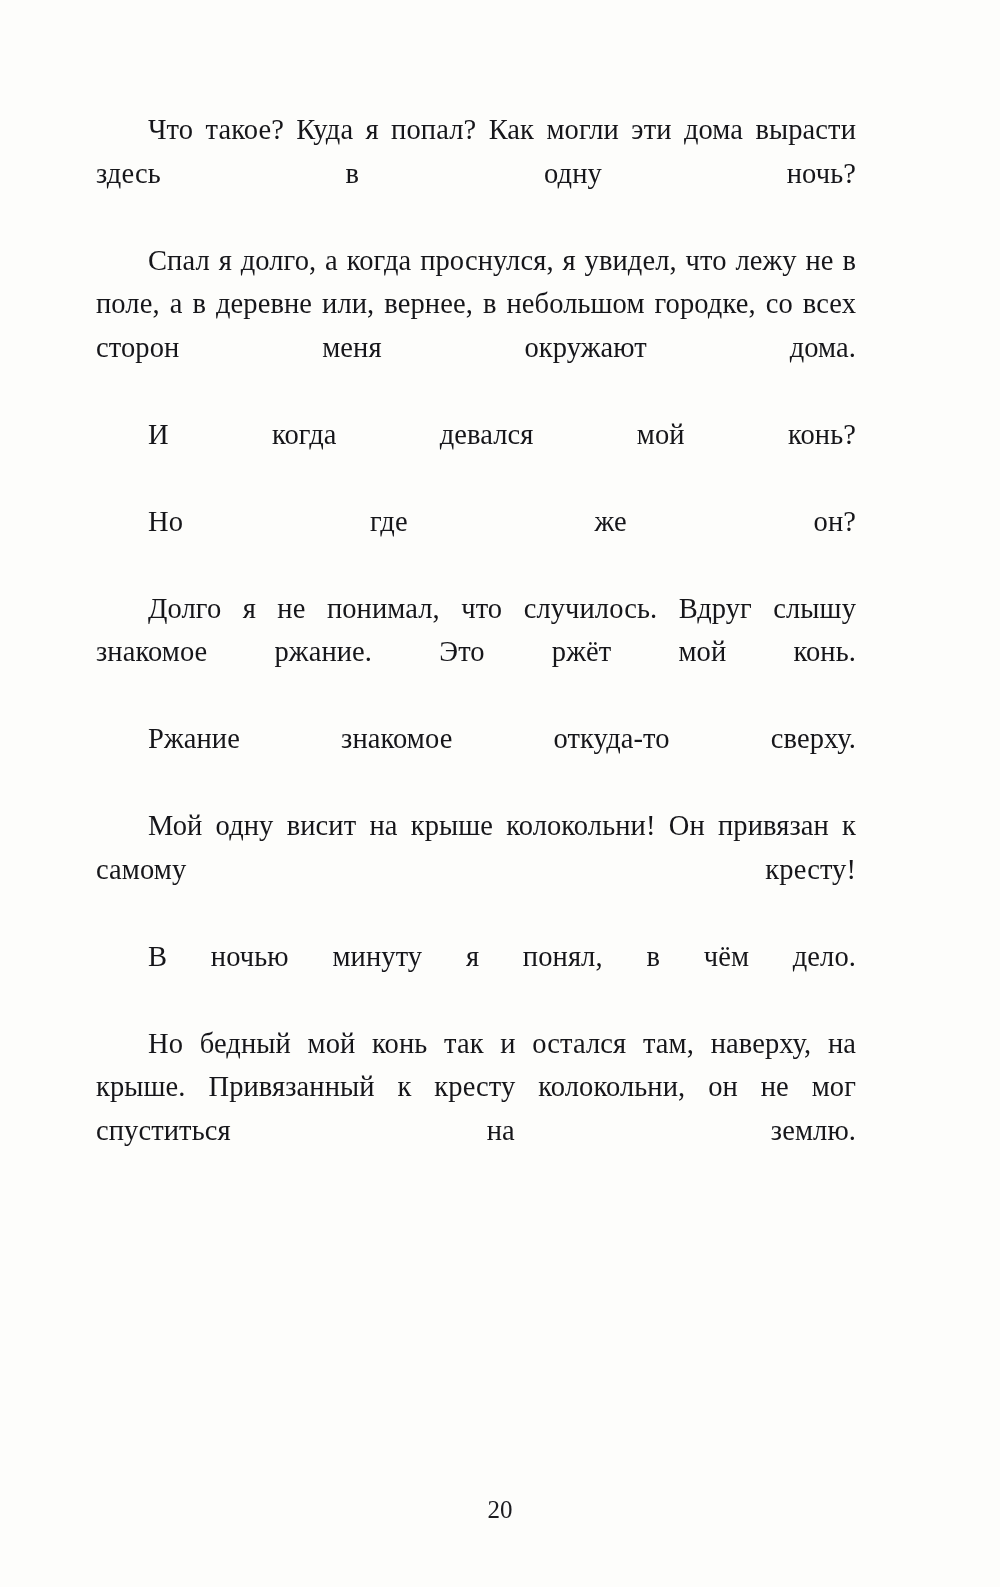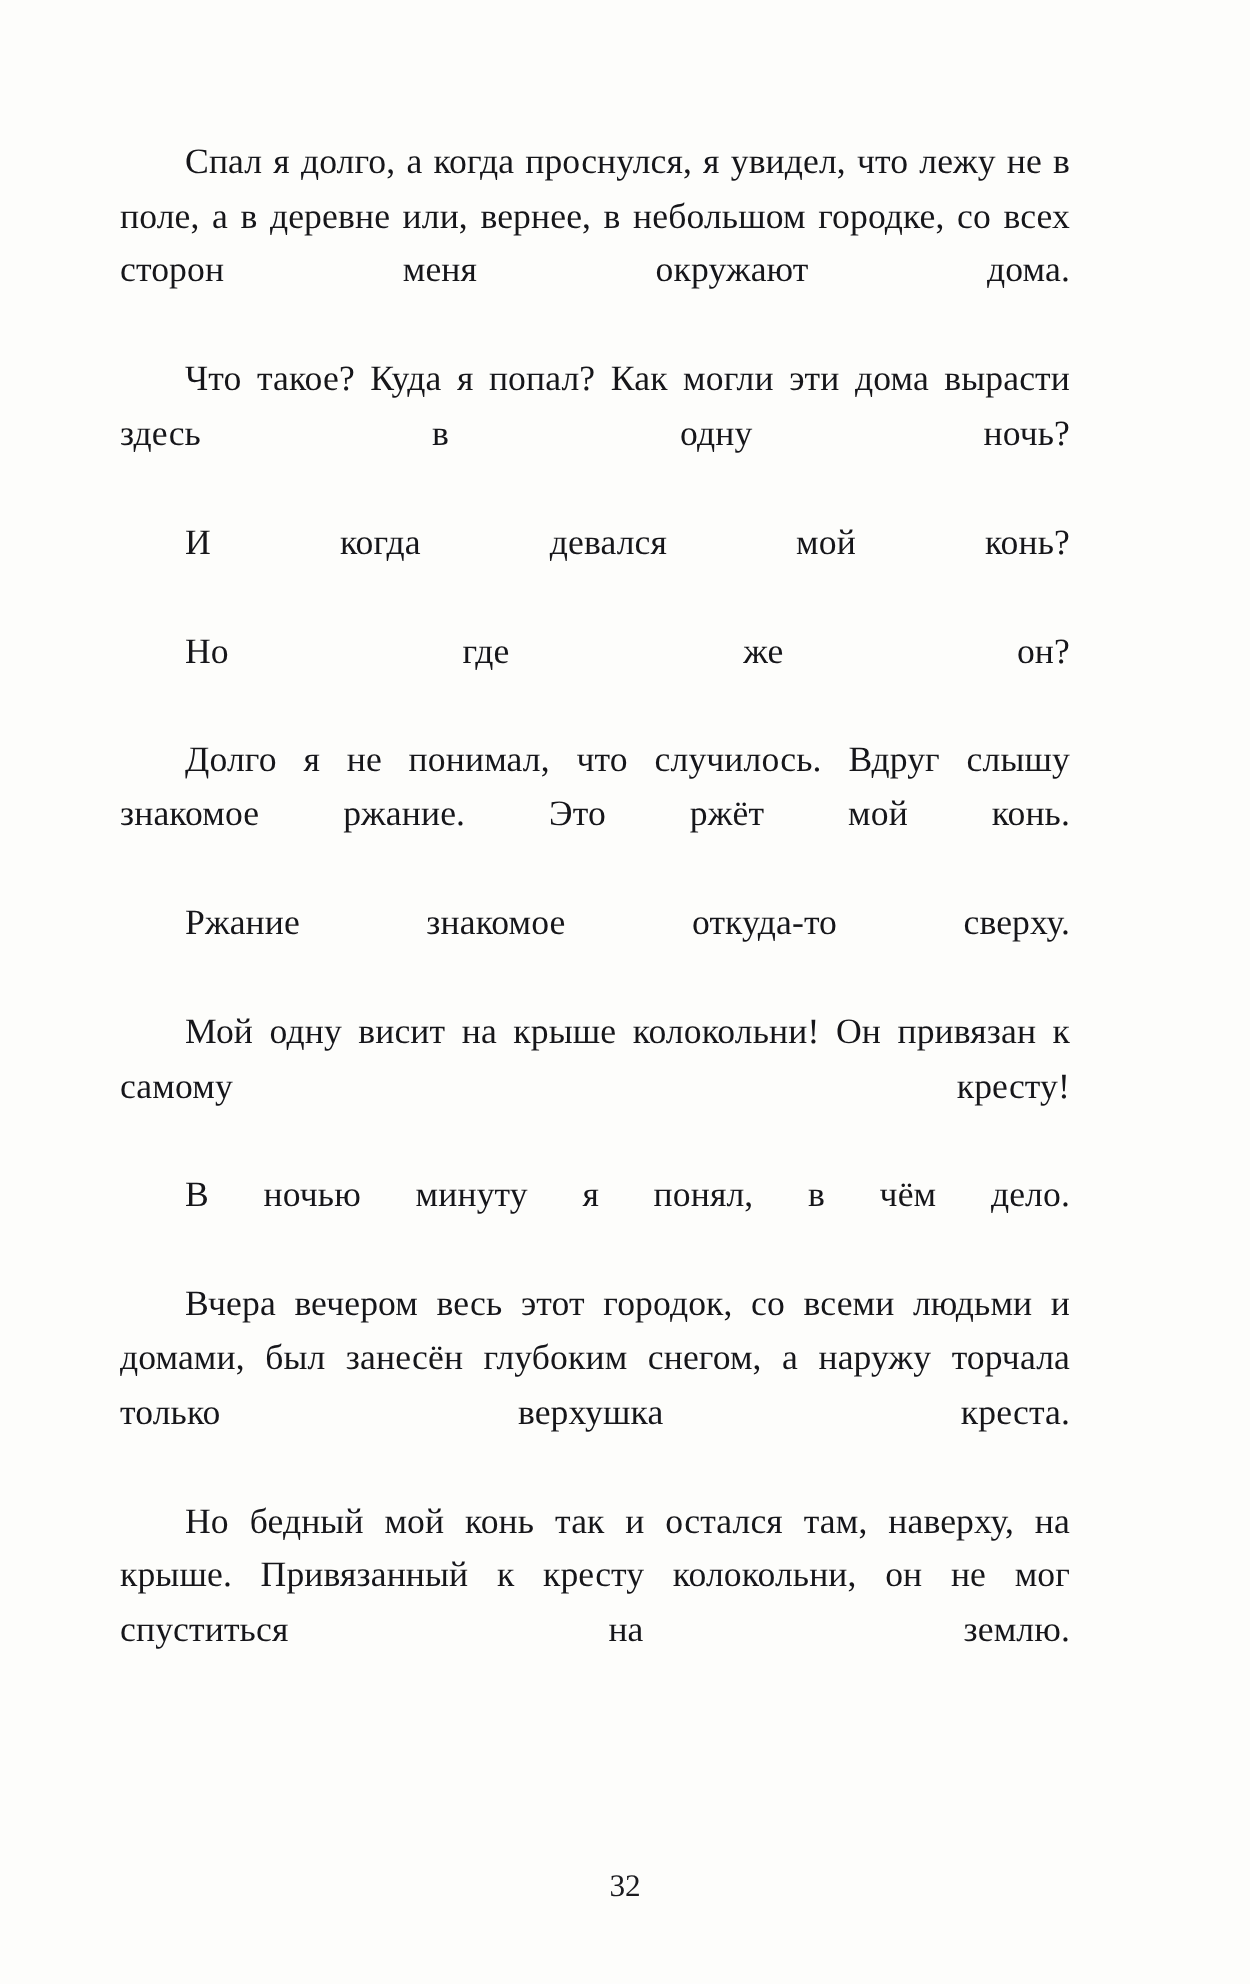--- a/index.html
+++ b/index.html
@@ -54,28 +54,27 @@
     color: #1b1b1f;
     font-family: "Liberation Serif", serif;
   }
 </style>
 </head>
 <body>
 
 <div class="page">
 
   <div class="text-column">
+    <p class="para">Что такое? Куда я попал? Как могли эти дома вырасти здесь в одну ночь?</p>
     <p class="para">Спал я долго, а когда проснулся, я увидел, что лежу не в поле, а в деревне или, вернее, в небольшом городке, со всех сторон меня окружают дома.</p>
-    <p class="para">Что такое? Куда я попал? Как могли эти дома вырасти здесь в одну ночь?</p>
     <p class="para">И когда девался мой конь?</p>
     <p class="para">Но где же он?</p>
     <p class="para">Долго я не понимал, что случилось. Вдруг слышу знакомое ржание. Это ржёт мой конь.</p>
     <p class="para">Ржание знакомое откуда-то сверху.</p>
     <p class="para">Мой одну висит на крыше колокольни! Он привязан к самому кресту!</p>
     <p class="para">В ночью минуту я понял, в чём дело.</p>
-    <p class="para">Вчера вечером весь этот городок, со всеми людьми и домами, был занесён глубоким снегом, а наружу торчала только верхушка креста.</p>
     <p class="para">Но бедный мой конь так и остался там, наверху, на крыше. Привязанный к кресту колокольни, он не мог спуститься на землю.</p>
 
   </div>
 
-  <div class="page-number">32</div>
+  <div class="page-number">20</div>
 
 </div>
 
 </body></html>

